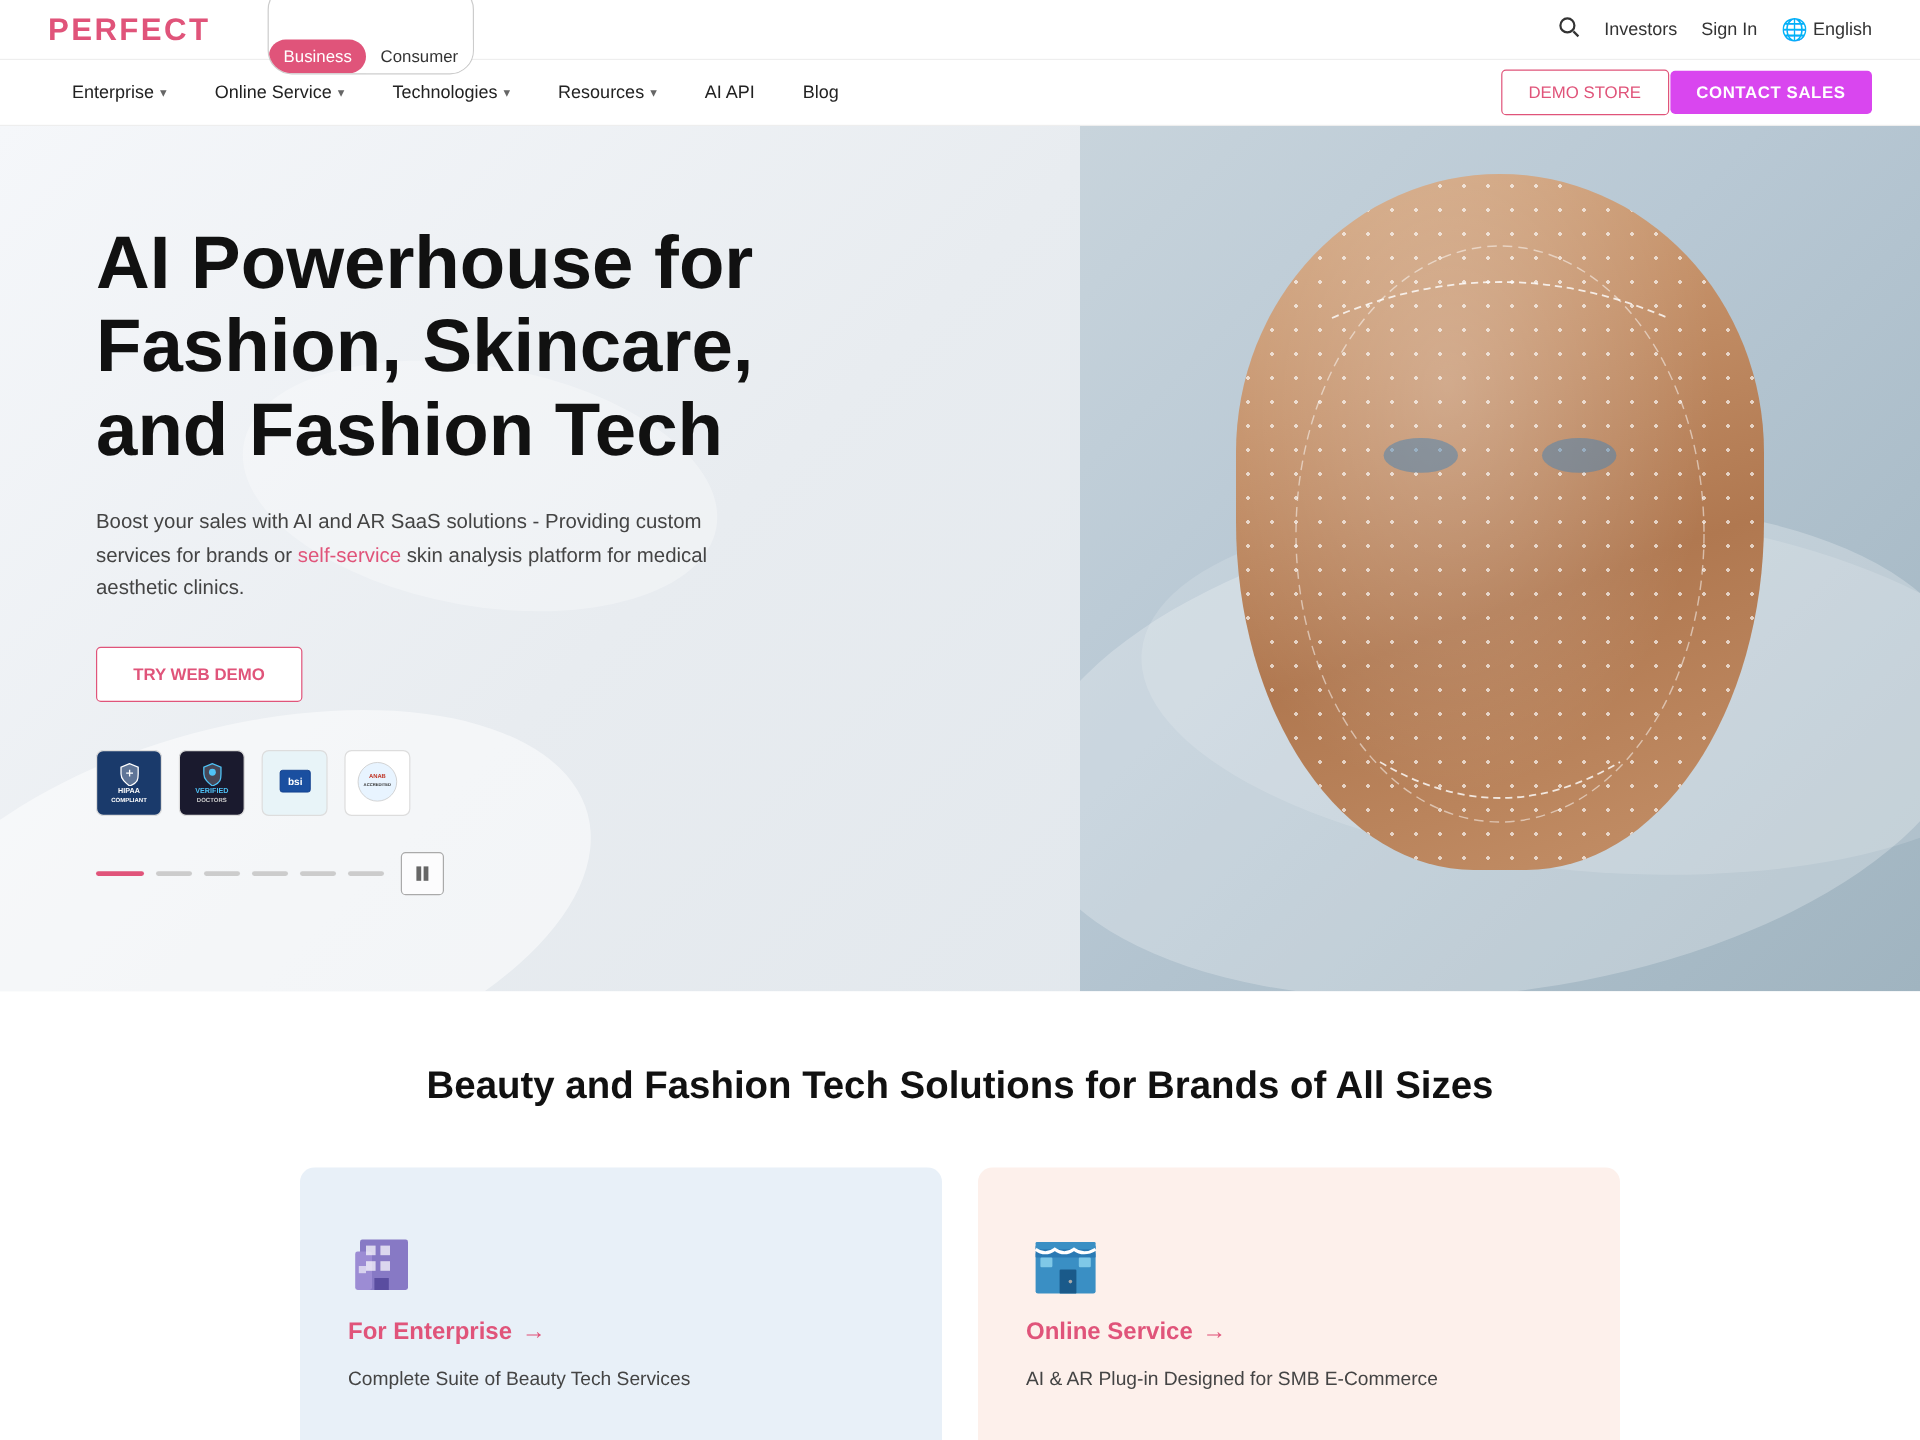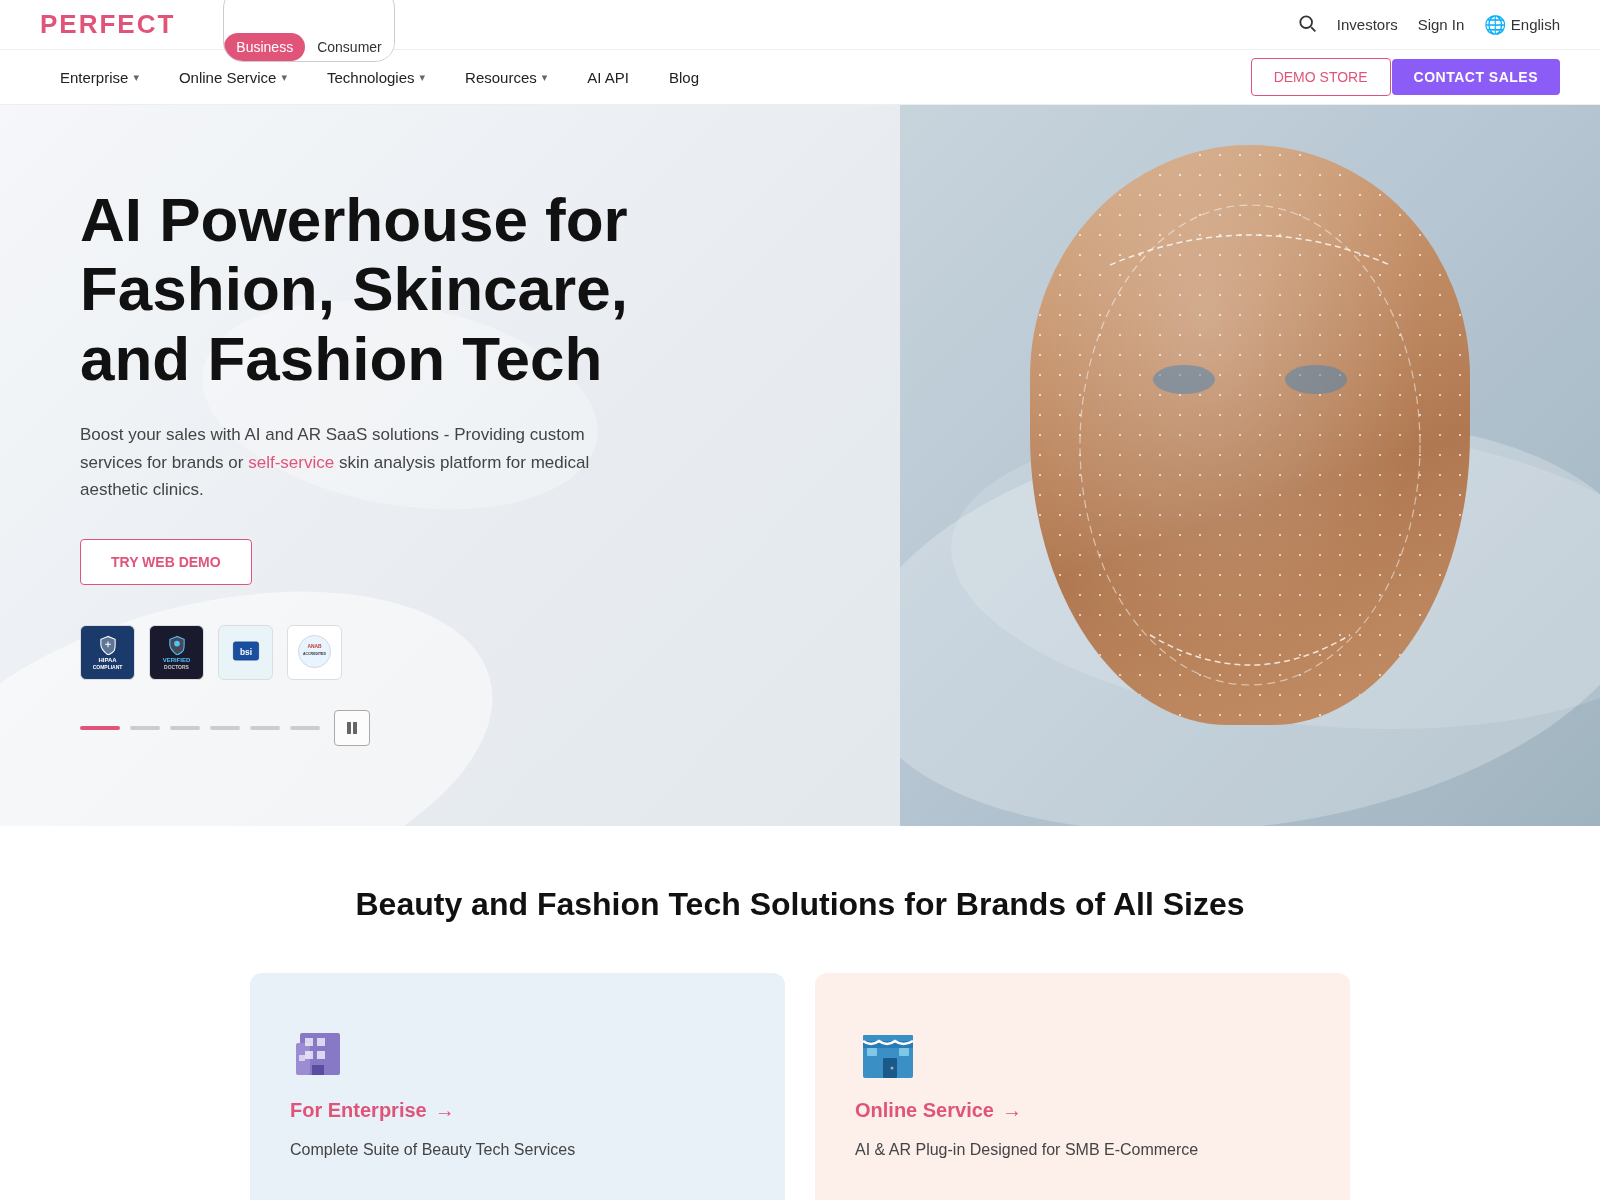--- a/index.html
+++ b/index.html
@@ -17,21 +17,21 @@
     .lang-wrap { display: flex; align-items: center; gap: 4px; font-size: 15px; color: #333; cursor: pointer; }
     .globe-icon { font-size: 18px; }
 
     
     .nav-bar { display: flex; align-items: center; justify-content: space-between; padding: 0 40px; height: 55px; background: #fff; border-bottom: 1px solid #eee; }
     .nav-left { display: flex; align-items: center; gap: 0; }
     .nav-item { padding: 0 20px; font-size: 15px; color: #222; cursor: pointer; height: 55px; display: flex; align-items: center; gap: 5px; }
     .nav-arrow { font-size: 11px; color: #666; }
     .nav-right { display: flex; gap: 1px; align-items: center; }
     .btn-demo { padding: 10px 22px; border: 1.5px solid #e0547a; color: #e0547a; background: #fff; border-radius: 4px; font-size: 14px; cursor: pointer; font-weight: 500; }
-    .btn-contact { padding: 10px 22px; background: #8b5cf6; color: #fff; border: none; border-radius: 4px; font-size: 14px; cursor: pointer; font-weight: 600; letter-spacing: 0.5px; }
+    .btn-contact { padding: 10px 22px; background: #d946ef; color: #fff; border: none; border-radius: 4px; font-size: 14px; cursor: pointer; font-weight: 600; letter-spacing: 0.5px; }
 
     
     .hero { position: relative; background: linear-gradient(135deg, #f5f7fa 0%, #e8ecf0 40%, #dde4ea 100%); min-height: 660px; display: flex; align-items: center; overflow: hidden; }
     .hero-left { position: relative; z-index: 2; padding: 80px 60px 80px 80px; max-width: 700px; }
     .hero-title { font-size: 62px; font-weight: 900; color: #111; line-height: 1.12; margin-bottom: 28px; }
     .hero-desc { font-size: 17px; color: #444; line-height: 1.6; margin-bottom: 36px; max-width: 540px; }
     .hero-desc a { color: #e0547a; text-decoration: none; }
     .hero-buttons { display: flex; gap: 16px; margin-bottom: 40px; }
     .btn-primary { padding: 14px 30px; background: #e0547a; color: #fff; border: none; border-radius: 4px; font-size: 14px; font-weight: 700; cursor: pointer; letter-spacing: 0.5px; }
     .btn-outline { padding: 14px 30px; background: #fff; color: #e0547a; border: 1.5px solid #e0547a; border-radius: 4px; font-size: 14px; font-weight: 600; cursor: pointer; }

